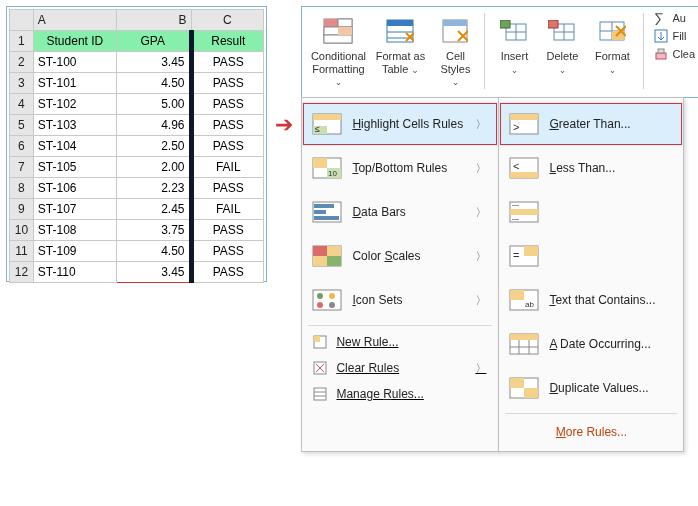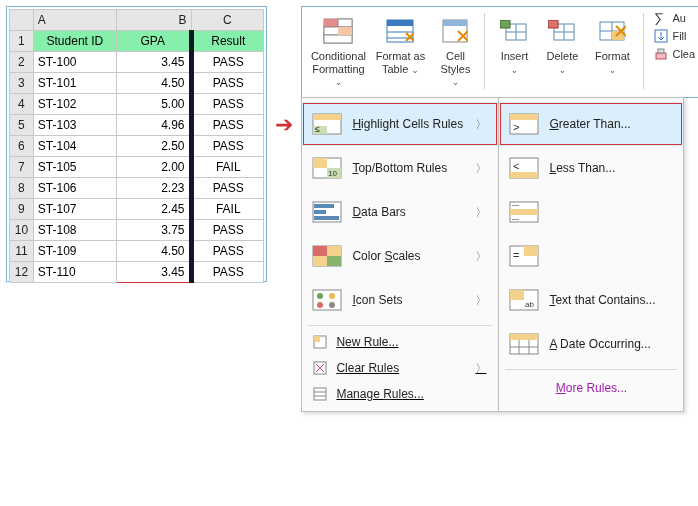--- a/index.html
+++ b/index.html
@@ -106,21 +106,21 @@
   .mitem.small .mico { width:16px; height:16px; position:absolute; left:10px;}
   .mitem .mlabel { flex:1; font-size:12px; color:#222; }
   .mitem .mlabel u { text-decoration: underline; }
   .mitem .chev { font-size:11px; color:#555; padding-right:2px;}
   .mhl {
     background:#daeefc;
     outline:1.5px solid #d13438;
     outline-offset:-2px;
   }
   .msep { height:1px; background:#d8d8d8; margin:3px 6px;}
-  .more { text-align:center; font-size:12px; color:#a21caf; padding:8px 0; cursor:pointer;}
+  .more { text-align:center; font-size:12px; color:#c2410c; padding:8px 0; cursor:pointer;}
 </style>
 </head>
 <body>
 
 <div class="panel sheet">
   <table class="grid">
     <thead>
       <tr>
         <th class="rowh"></th>
         <th class="colA">A</th>
@@ -461,17 +461,27 @@
             <svg width="30" height="22">
               <rect x="1" y="1" width="28" height="20" fill="#fff" stroke="#888"></rect>
               <rect x="1" y="1" width="28" height="6" fill="#f4d28c"></rect>
               <line x1="10" y1="7" x2="10" y2="21" stroke="#888"></line>
               <line x1="20" y1="7" x2="20" y2="21" stroke="#888"></line>
               <line x1="1" y1="14" x2="29" y2="14" stroke="#888"></line>
             </svg>
           </span>
         <span class="mlabel"><u>A</u><span> Date Occurring...</span></span>
       </div>
+      <div class="mitem">
+        <span class="mico">
+            <svg width="30" height="22">
+              <rect x="1" y="1" width="28" height="20" fill="#fff" stroke="#888"></rect>
+              <rect x="1" y="1" width="14" height="10" fill="#f4d28c"></rect>
+              <rect x="15" y="11" width="14" height="10" fill="#f4d28c"></rect>
+            </svg>
+          </span>
+        <span class="mlabel"><u>D</u><span>uplicate Values...</span></span>
+      </div>
       <div class="msep"></div>
       <div class="more"><u>M</u><span>ore Rules...</span></div>
     </div>
   </div>
 </div>
 
 </body></html>

